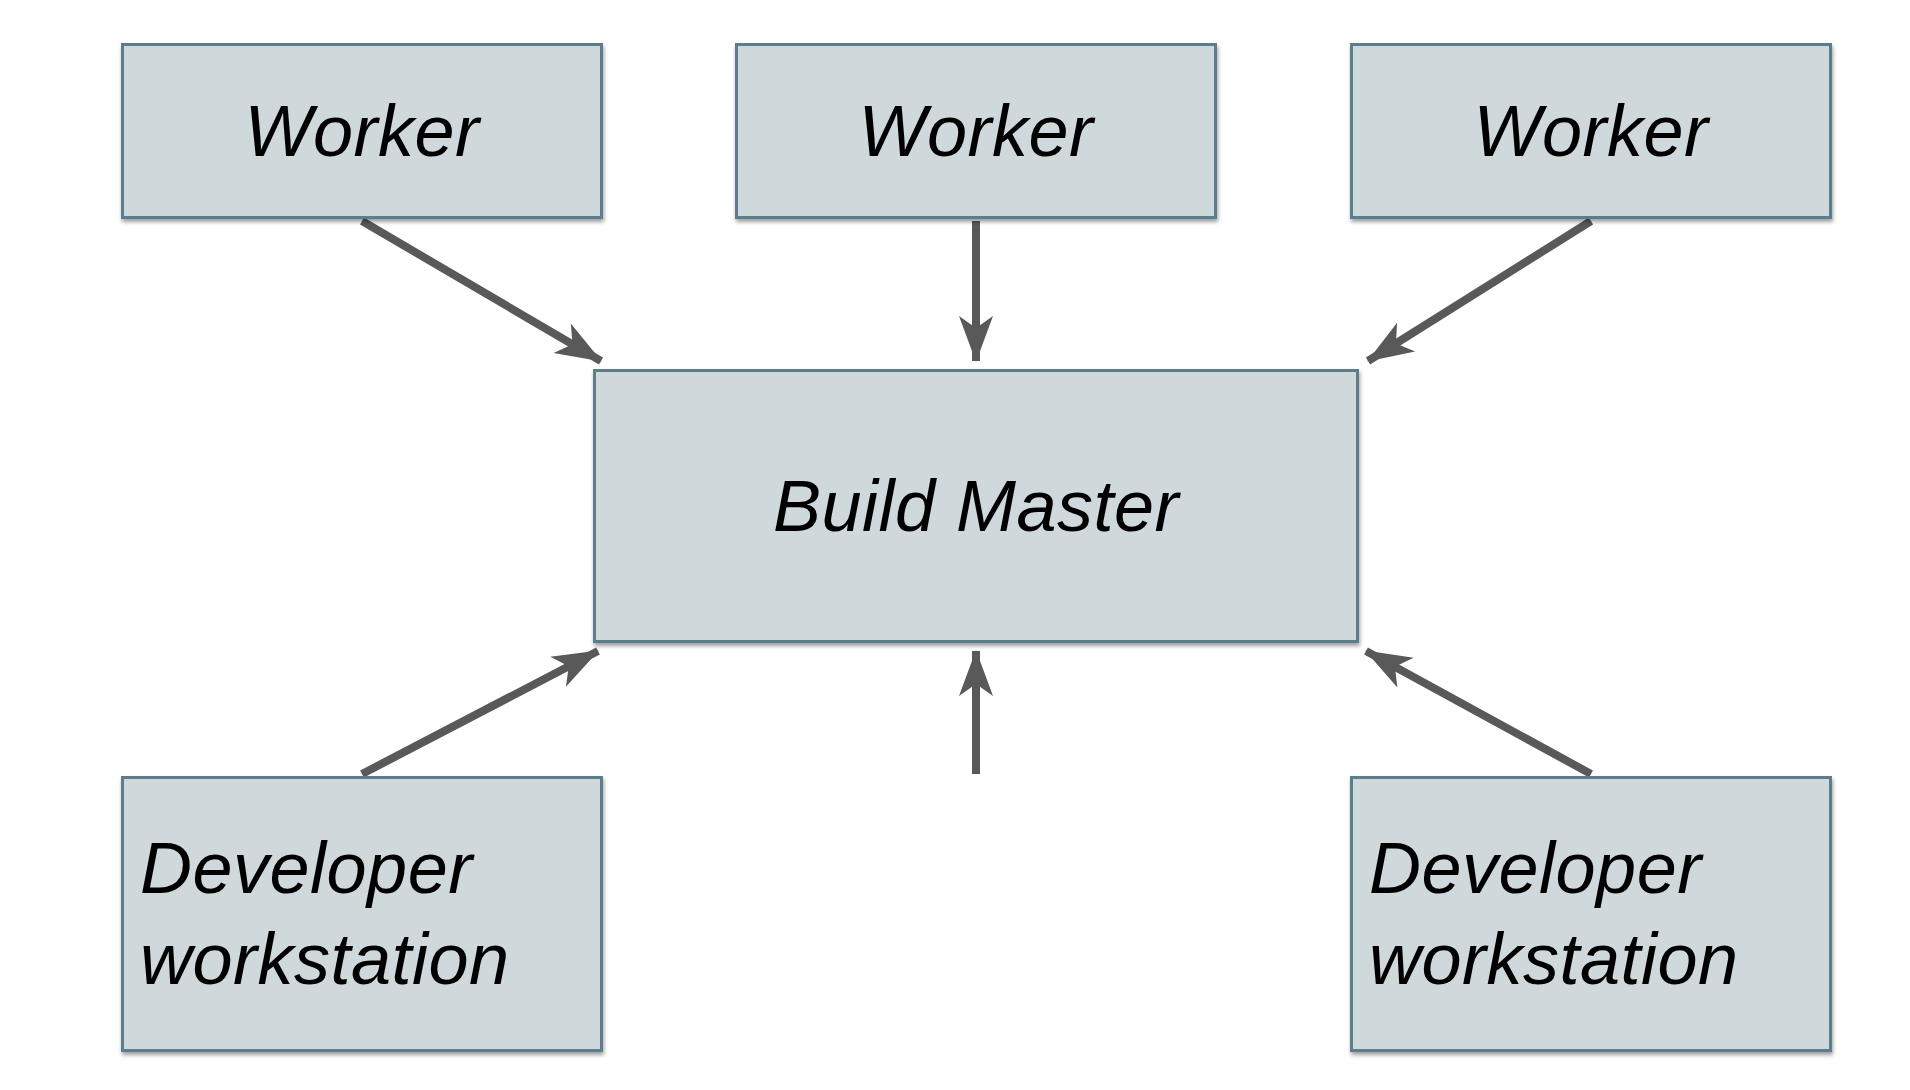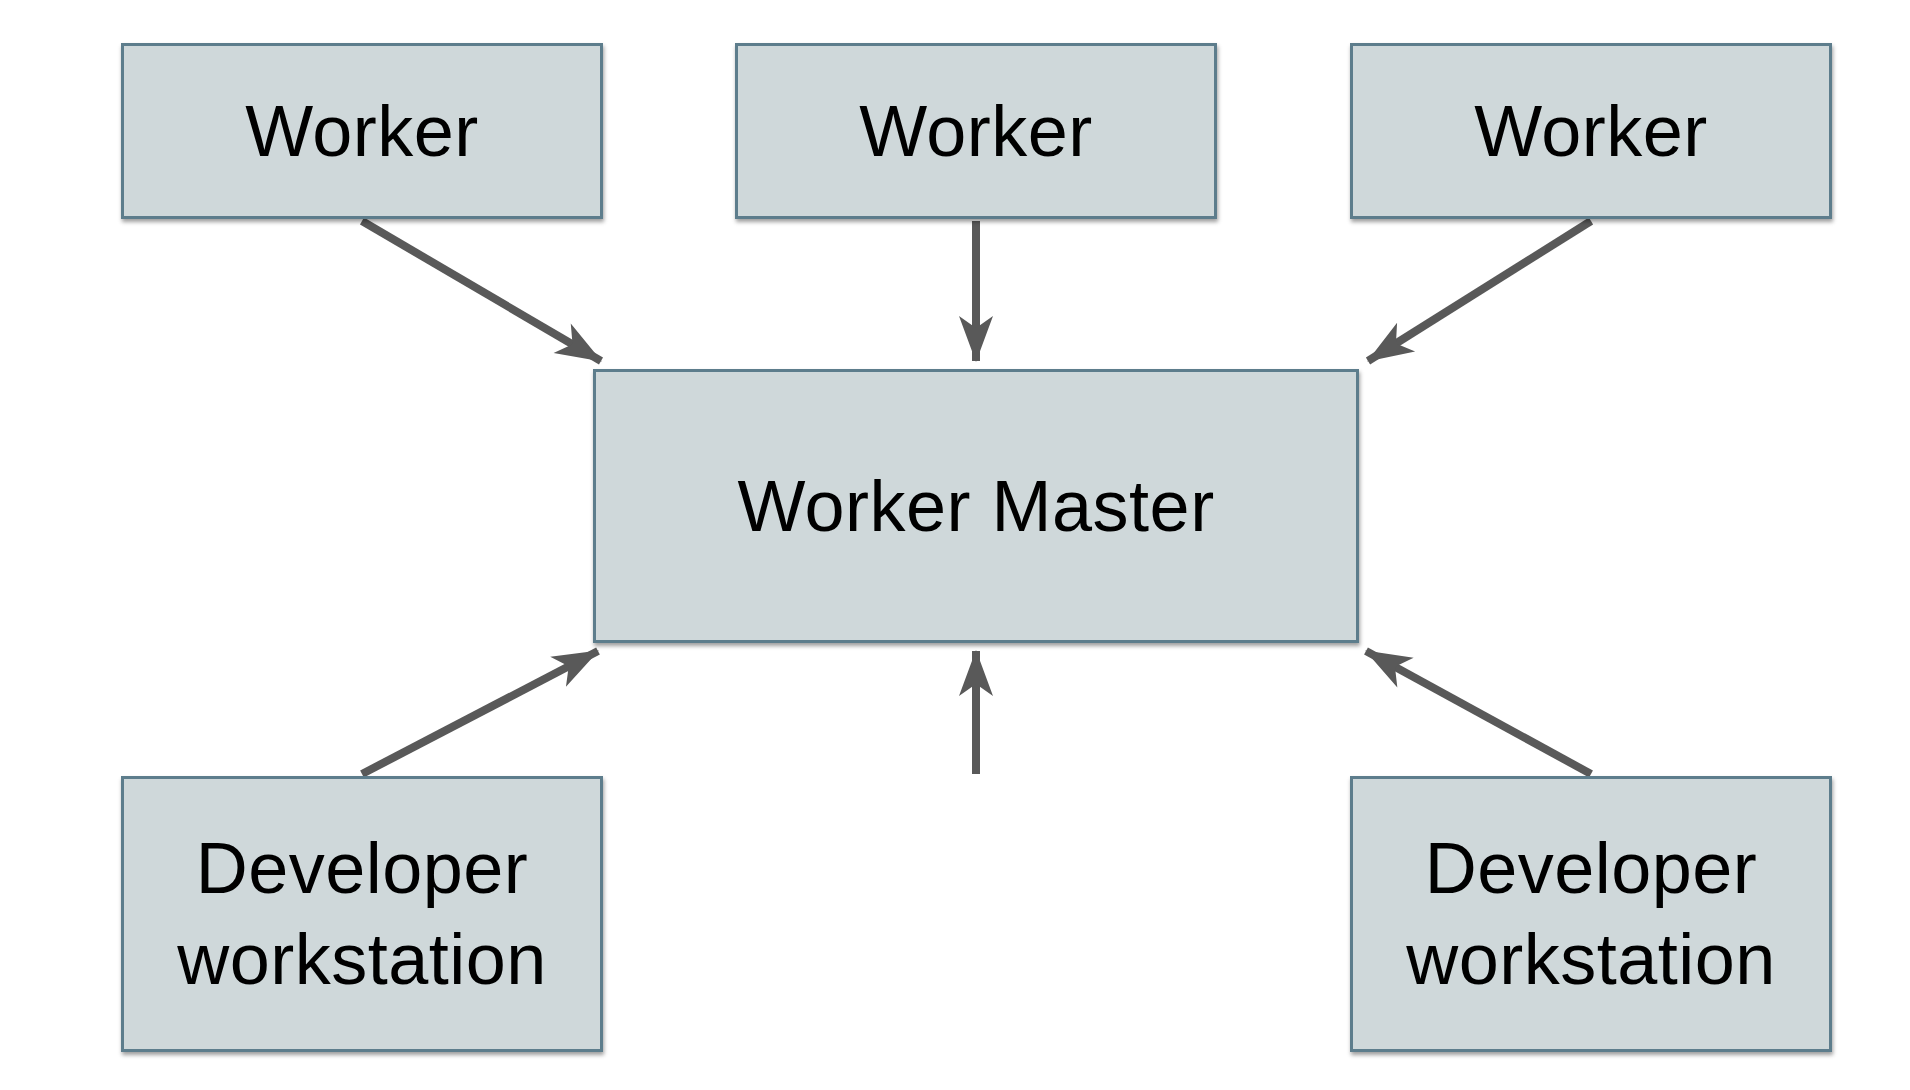--- a/index.html
+++ b/index.html
@@ -19,22 +19,23 @@
   }
   .diagram{position:absolute;inset:0;}
   .node{
     position:absolute;
     background:var(--node-fill);
     border:3px solid var(--node-border);
     box-shadow:1px 3px 4px rgba(0,0,0,0.38);
     display:flex;
     align-items:center;
     justify-content:center;
-    text-align:center;
+    text-align:left;
     box-sizing:border-box;
+    font-style:italic;
   }
   .node .label{
     font-size:72px;
     line-height:1.26;
     letter-spacing:0.5px;
     color:var(--text-color);
     padding:0 16px;
   }
   svg.edges{
     position:absolute;
@@ -76,21 +77,21 @@
 
   <div class="node" style="left:735px; top:43px; width:482px; height:176px;">
     <span class="label">Worker</span>
   </div>
 
   <div class="node" style="left:1350px; top:43px; width:482px; height:176px;">
     <span class="label">Worker</span>
   </div>
 
   <div class="node" style="left:593px; top:369px; width:766px; height:274px;">
-    <span class="label">Worker Master</span>
+    <span class="label">Build Master</span>
   </div>
 
   <div class="node" style="left:121px; top:776px; width:482px; height:276px;">
     <span class="label">Developer workstation</span>
   </div>
 
 
   <div class="node" style="left:1350px; top:776px; width:482px; height:276px;">
     <span class="label">Developer workstation</span>
   </div>

